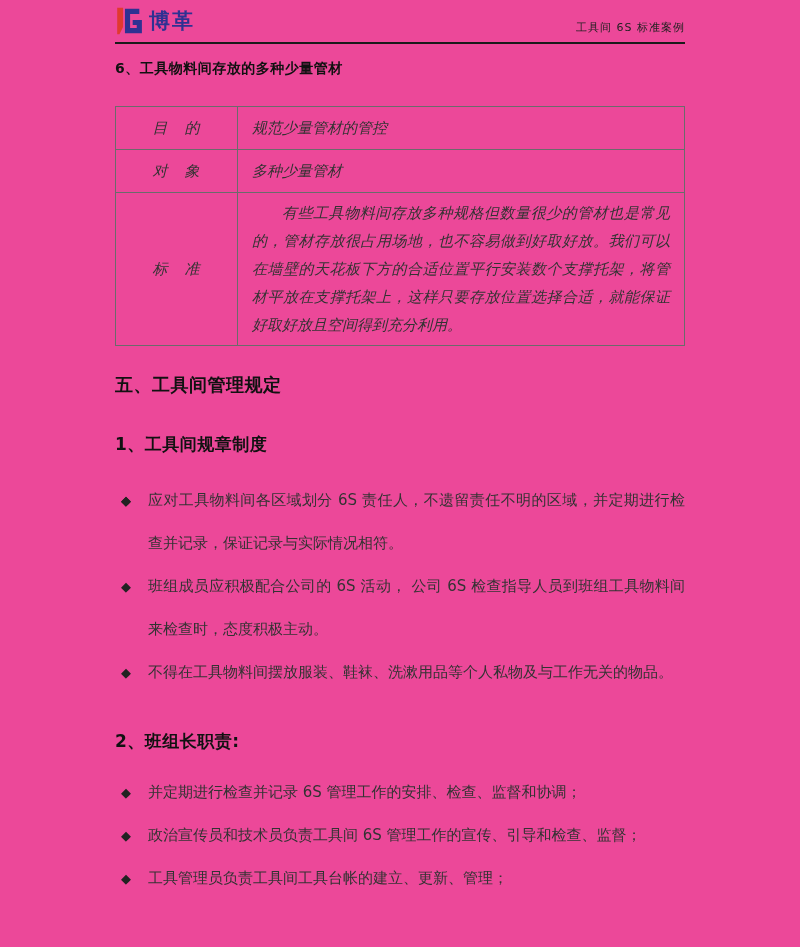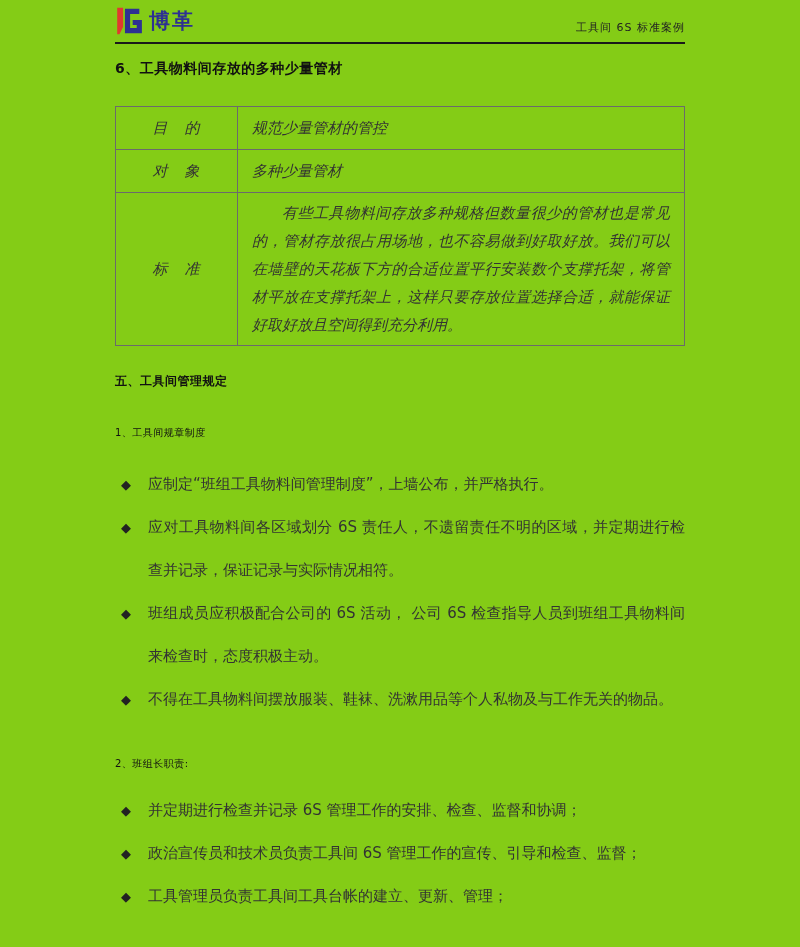--- a/index.html
+++ b/index.html
@@ -1,21 +1,21 @@
 <!DOCTYPE html>
 <html><head>
 <meta charset="utf-8">
 <style>
   html, body { margin: 0; padding: 0; background: #ffffff; }
   body {
     width: 800px; height: 947px; overflow: hidden;
     font-family: "DejaVu Sans", "Liberation Sans", sans-serif;
     color: #333333;
   }
-  .page { position: relative; width: 800px; height: 947px; background: #84cc16; }
+  .page { position: relative; width: 800px; height: 947px; background: #ec4899; }
 
   
   .header {
     width: 570px; margin-left: 115px; padding-top: 4px;
     display: flex; justify-content: space-between; align-items: flex-end;
     border-bottom: 2px solid #1a1a1a; padding-bottom: 6px; height: 32px;
   }
   .logo { display: flex; align-items: center; gap: 6px; }
   .logo-text {
     color: #2E3192; font-weight: bold; font-size: 21px; letter-spacing: 2px;
@@ -23,25 +23,25 @@
   }
   .doc-title { font-size: 11px; color: #222222; letter-spacing: 1px; padding-bottom: 1px; }
 
   
   .h-section6 {
     width: 570px; margin: 16px 0 12px 115px;
     font-size: 14px; font-weight: bold; color: #111111; letter-spacing: 0.5px;
   }
   .h-section5 {
     width: 570px; margin: 27px 0 0 115px;
-    font-size: 12px; font-weight: bold; color: #111111; letter-spacing: 0.5px;
+    font-size: 18px; font-weight: bold; color: #111111; letter-spacing: 0.5px;
   }
   .h-sub {
     width: 570px; margin: 36px 0 0 115px;
-    font-size: 10px; font-weight: normal; color: #111111; letter-spacing: 0.5px;
+    font-size: 17px; font-weight: bold; color: #111111; letter-spacing: 0.5px;
   }
 
   
   table.spec {
     width: 570px; margin: 28px 0 0 115px;
     border-collapse: collapse; table-layout: fixed; font-style: italic;
   }
   table.spec td { border: 1px solid #6b6b6b; font-size: 15px; color: #333333; }
   td.label-cell {
     width: 119px; text-align: center; vertical-align: middle;
@@ -110,21 +110,20 @@
     </tbody>
   </table>
 
   <div class="h-section5">五、工具间管理规定</div>
 
   <div class="h-sub">1、工具间规章制度</div>
 
   <ul class="diamond-list list1">
     <li>
       <span class="marker">◆</span>
-      <span>应制定“班组工具物料间管理制度”，上墙公布，并严格执行。</span>
     </li>
     <li>
       <span class="marker">◆</span>
       <span>应对工具物料间各区域划分 6S 责任人，不遗留责任不明的区域，并定期进行检查并记录，保证记录与实际情况相符。</span>
     </li>
     <li>
       <span class="marker">◆</span>
       <span>班组成员应积极配合公司的 6S 活动， 公司 6S 检查指导人员到班组工具物料间来检查时，态度积极主动。</span>
     </li>
     <li>

